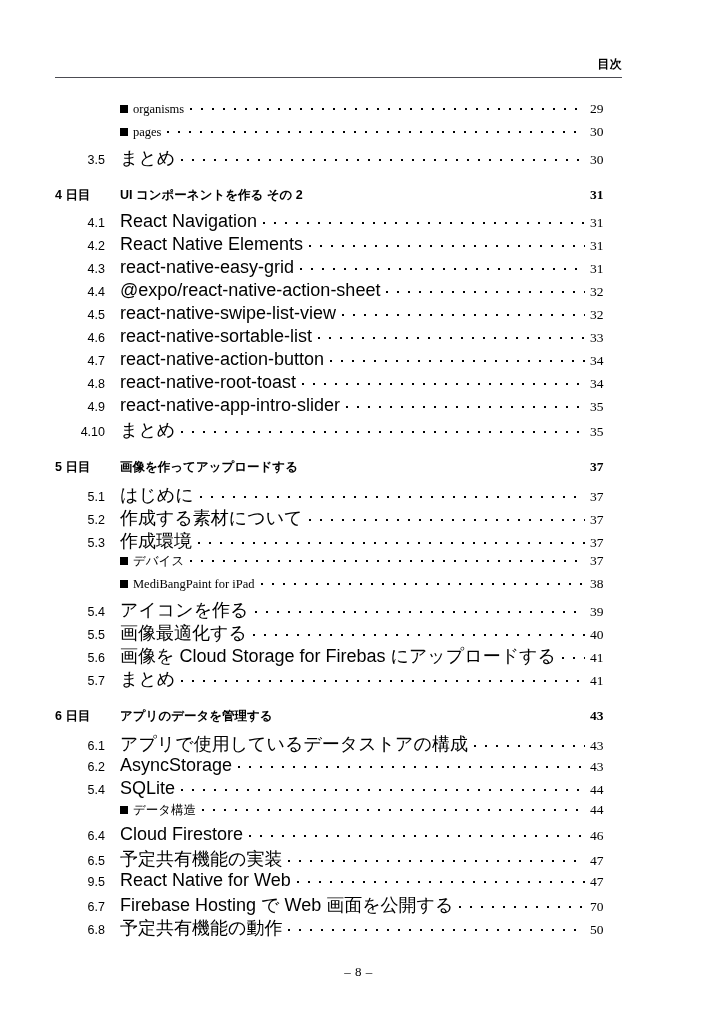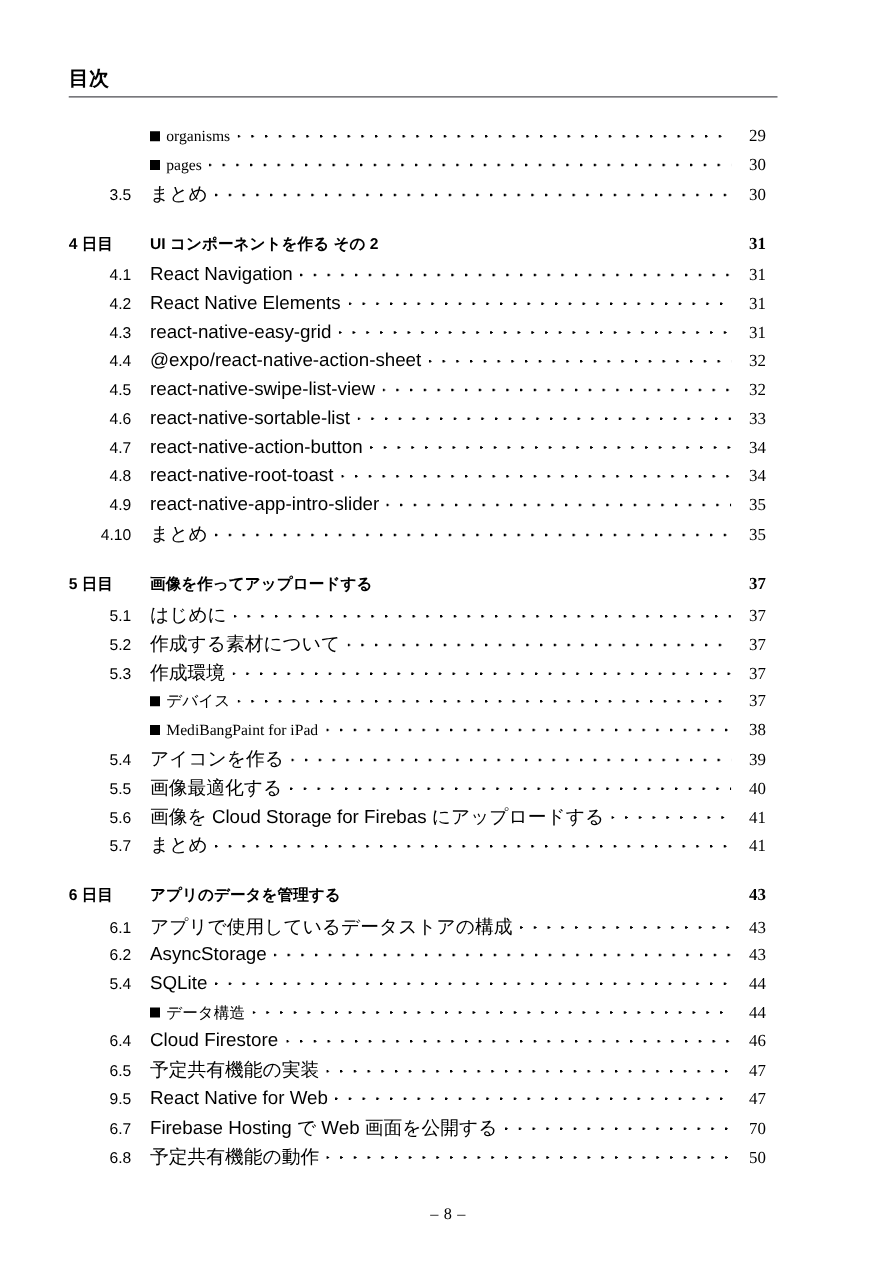--- a/index.html
+++ b/index.html
@@ -28,23 +28,24 @@
   
   .page-header {
     position: absolute;
     left: 55px;
     top: 57px;
     width: 567px;
   }
   .page-header-title {
     font-family: "Liberation Sans", sans-serif;
     font-weight: bold;
-    font-size: 16px;
+    font-size: 12px;
     line-height: 14px;
     letter-spacing: 0.2px;
+    text-align: right;
   }
   .header-rule {
     position: absolute;
     left: 55px;
     top: 77px;
     width: 567px;
     height: 1px;
     background: #4c4c52;
   }
 
@@ -68,21 +69,21 @@
     width: 50px;
     flex: 0 0 50px;
     text-align: right;
     font-size: 12.5px;
     font-family: "Liberation Sans", sans-serif;
   }
 
   .entry-title {
     flex: 0 0 auto;
     margin-left: 15px;
-    font-size: 15px;
+    font-size: 18px;
     font-family: "Liberation Sans", sans-serif;
     padding-right: 6px;
   }
 
   .entry-leader {
     flex: 1 1 auto;
     position: relative;
     height: 13px;
     overflow: hidden;
     margin: 0 5px 0 0;
@@ -95,21 +96,21 @@
     bottom: 3px;
     height: 2px;
     background-image: radial-gradient(circle at 1px 1px, #000 1px, transparent 1.1px);
     background-size: 11px 2px;
     background-repeat: repeat-x;
   }
 
   .entry-page {
     flex: 0 0 32px;
     width: 32px;
-    text-align: center;
+    text-align: left;
     font-family: "Liberation Serif", serif;
     font-size: 13.5px;
   }
 
   
   .toc-entry.chapter {
     height: 23px;
   }
   .toc-entry.chapter .entry-num {
     font-weight: bold;

